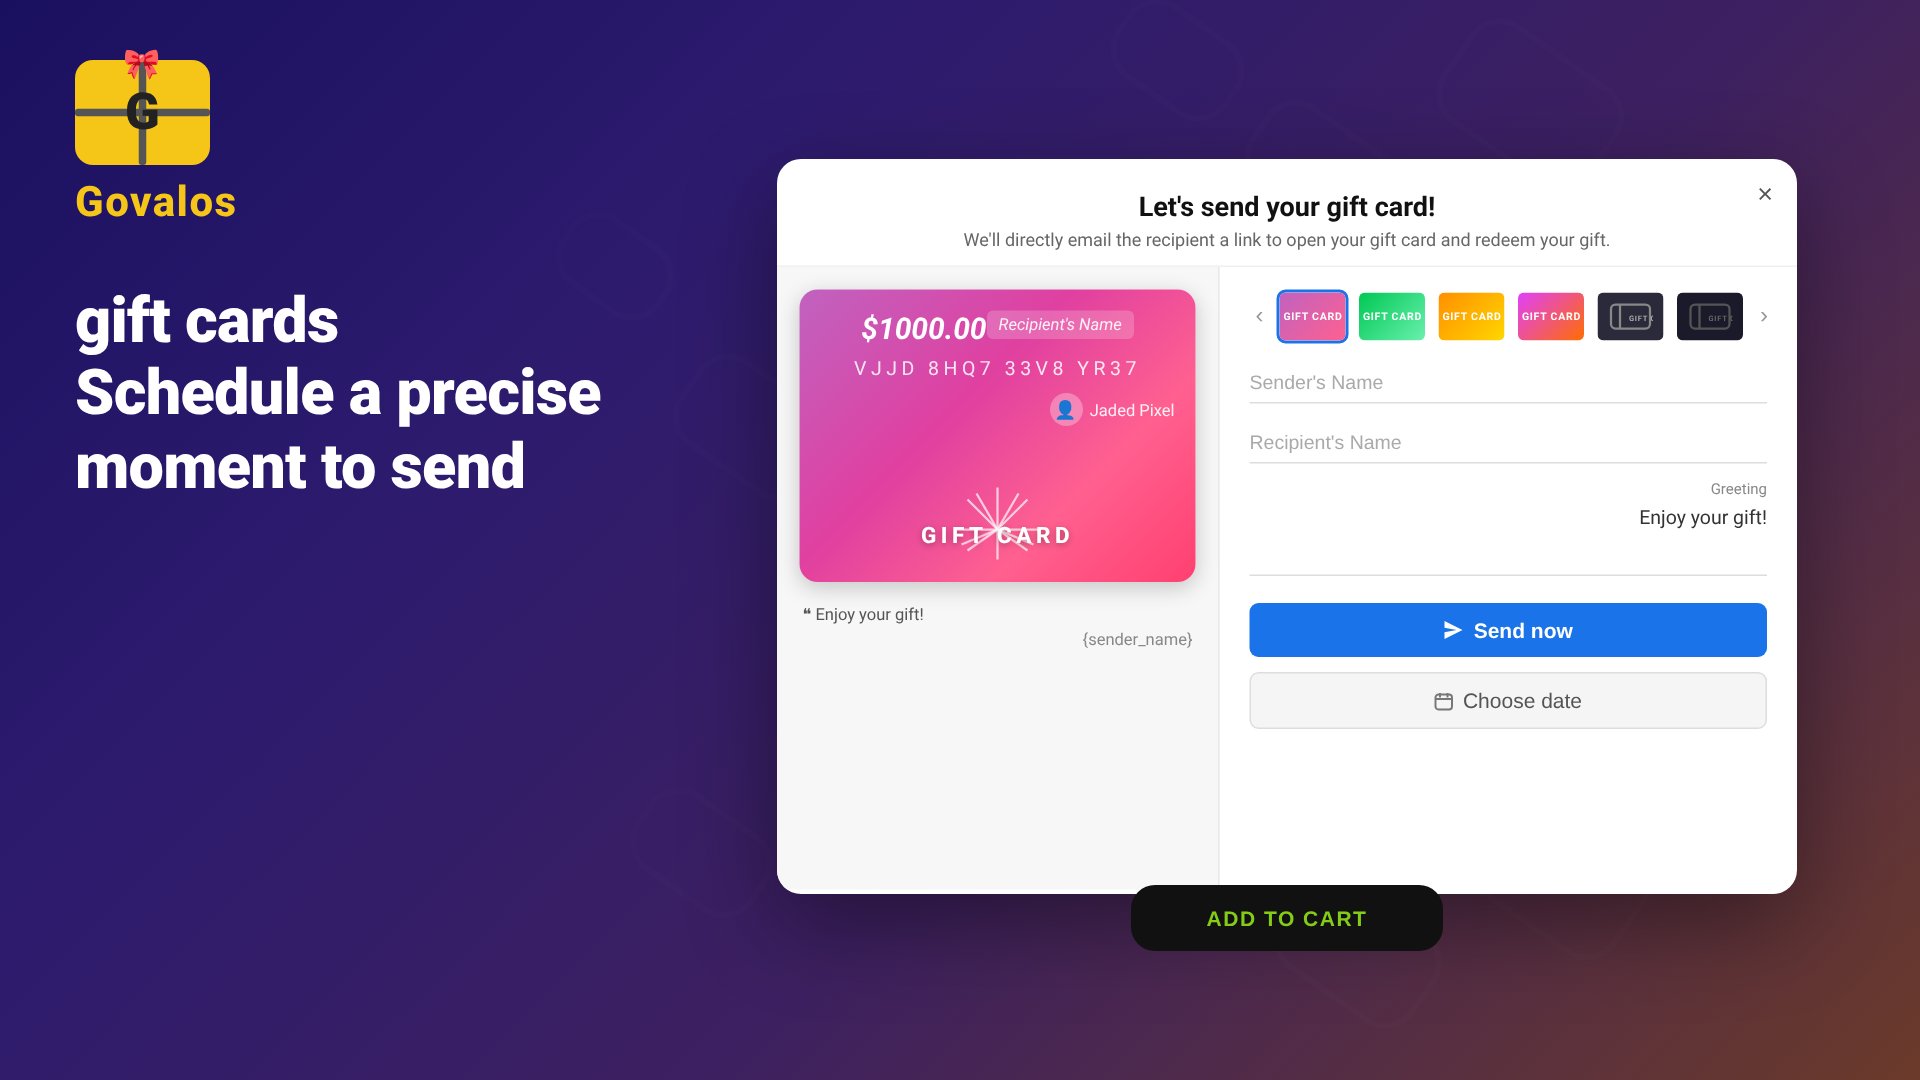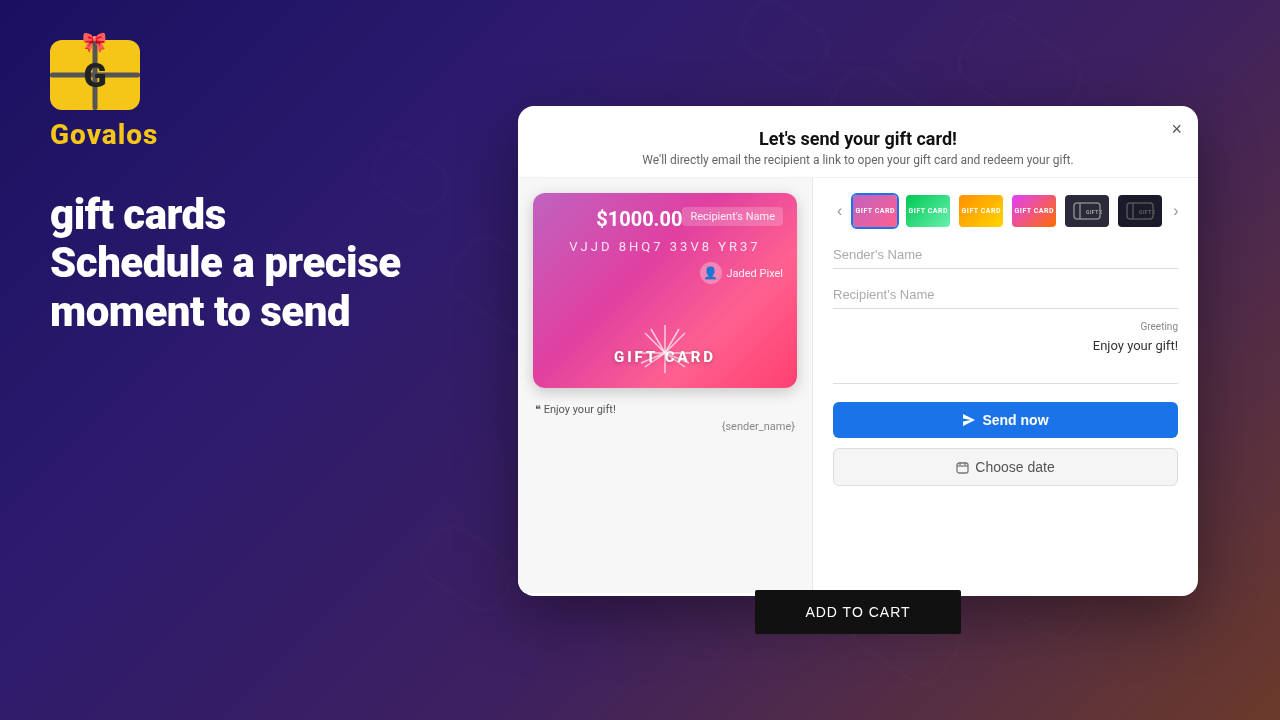--- a/index.html
+++ b/index.html
@@ -159,23 +159,24 @@
       background: linear-gradient(135deg, #c062c0 0%, #e040a0 40%, #ff6090 70%, #ff4070 100%);
       border-radius: 12px;
       padding: 14px;
       position: relative;
       overflow: hidden;
       box-shadow: 0 4px 15px rgba(0,0,0,0.2);
     }
 
     .card-top-row {
       display: flex;
-      justify-content: flex-end;
+      justify-content: center;
       align-items: flex-start;
       margin-bottom: 8px;
+      font-style: italic;
     }
 
     .card-amount {
       font-size: 20px;
       font-weight: 700;
       color: #fff;
     }
 
     .card-recipient-name {
       font-size: 11px;
@@ -394,26 +395,26 @@
       cursor: pointer;
       display: flex;
       align-items: center;
       justify-content: center;
       gap: 6px;
     }
 
     
     .add-to-cart-btn {
       background: #111;
-      color: #ffffff;
+      color: #84cc16;
       border: none;
-      border-radius: 2px;
+      border-radius: 16px;
       padding: 14px 50px;
       font-size: 14px;
-      font-weight: 400;
+      font-weight: 700;
       cursor: pointer;
       letter-spacing: 1px;
     }
 
     
     .deco-ring {
       position: absolute;
       border: 4px solid rgba(255,255,255,0.08);
       border-radius: 24px;
       transform: rotate(35deg);

